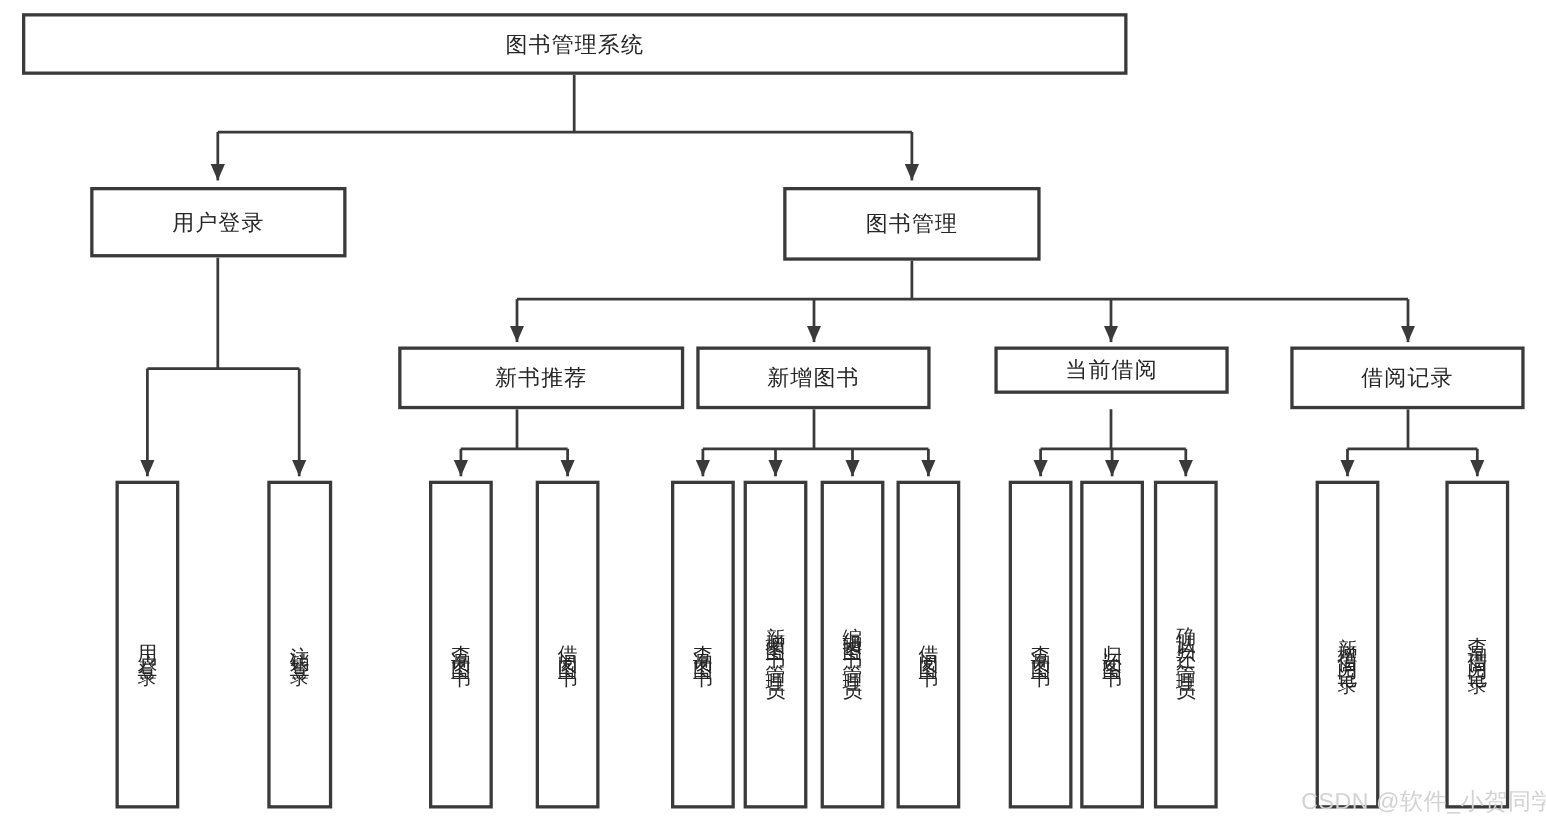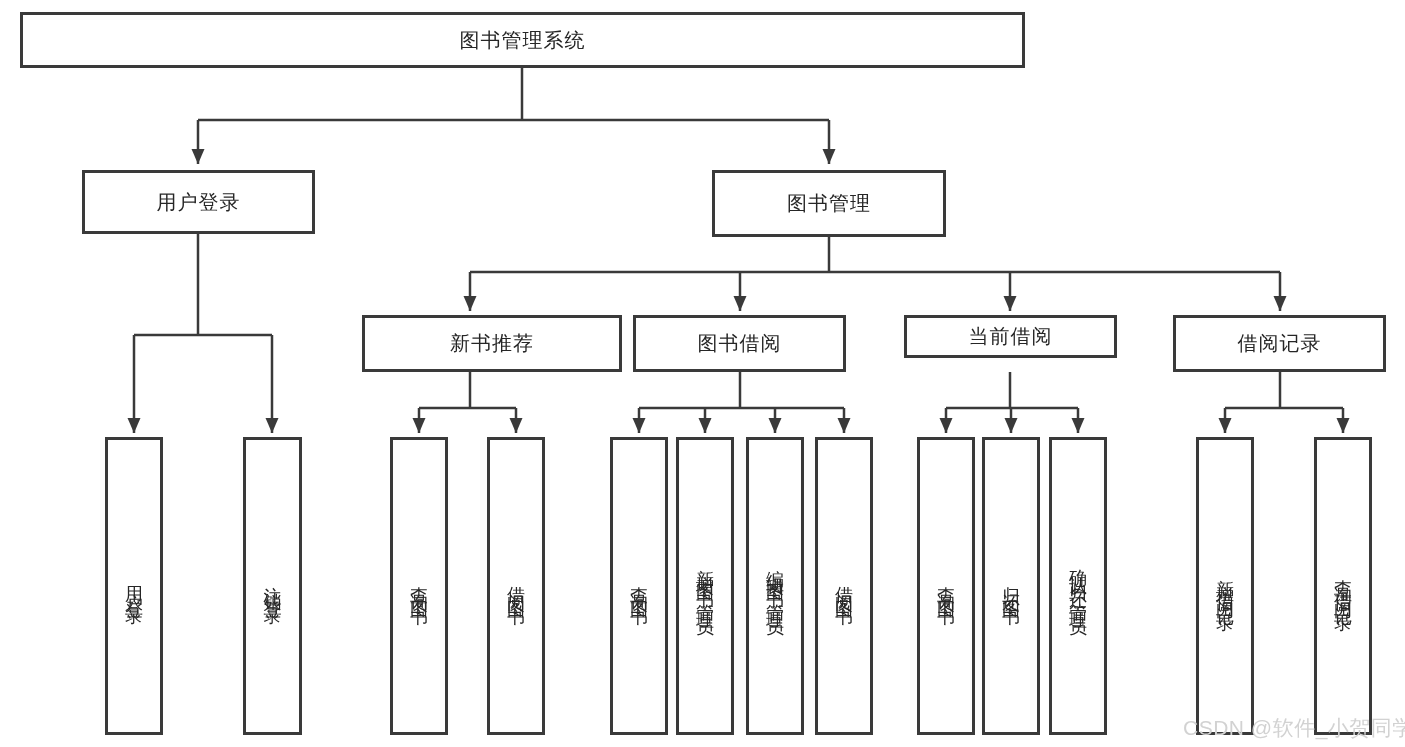--- a/index.html
+++ b/index.html
@@ -116,21 +116,21 @@
       <path d="M1343 408 V433" marker-end="url(#ah)"></path>
     </g>
   </svg>
 
   <div class="node root h" style="left:20px; top:12px; width:1005px; height:56px;">图书管理系统</div>
 
   <div class="node h" style="left:82px; top:170px; width:233px; height:64px;">用户登录</div>
   <div class="node h" style="left:712px; top:170px; width:234px; height:67px;">图书管理</div>
 
   <div class="node h" style="left:362px; top:315px; width:260px; height:57px;">新书推荐</div>
-  <div class="node h" style="left:633px; top:315px; width:213px; height:57px;">图书借阅</div>
+  <div class="node h" style="left:633px; top:315px; width:213px; height:57px;">新增图书</div>
   <div class="node h" style="left:904px; top:315px; width:213px; height:43px;">当前借阅</div>
   <div class="node h" style="left:1173px; top:315px; width:213px; height:57px;">借阅记录</div>
 
   <div class="node leaf" style="left:105px; top:437px; width:58px; height:298px;">用户登录</div>
   <div class="node leaf" style="left:243px; top:437px; width:59px; height:298px;">注销登录</div>
 
   <div class="node leaf" style="left:390px; top:437px; width:58px; height:298px;">查询图书</div>
   <div class="node leaf" style="left:487px; top:437px; width:58px; height:298px;">借阅图书</div>
 
   <div class="node leaf" style="left:610px; top:437px; width:58px; height:298px;">查询图书</div>

